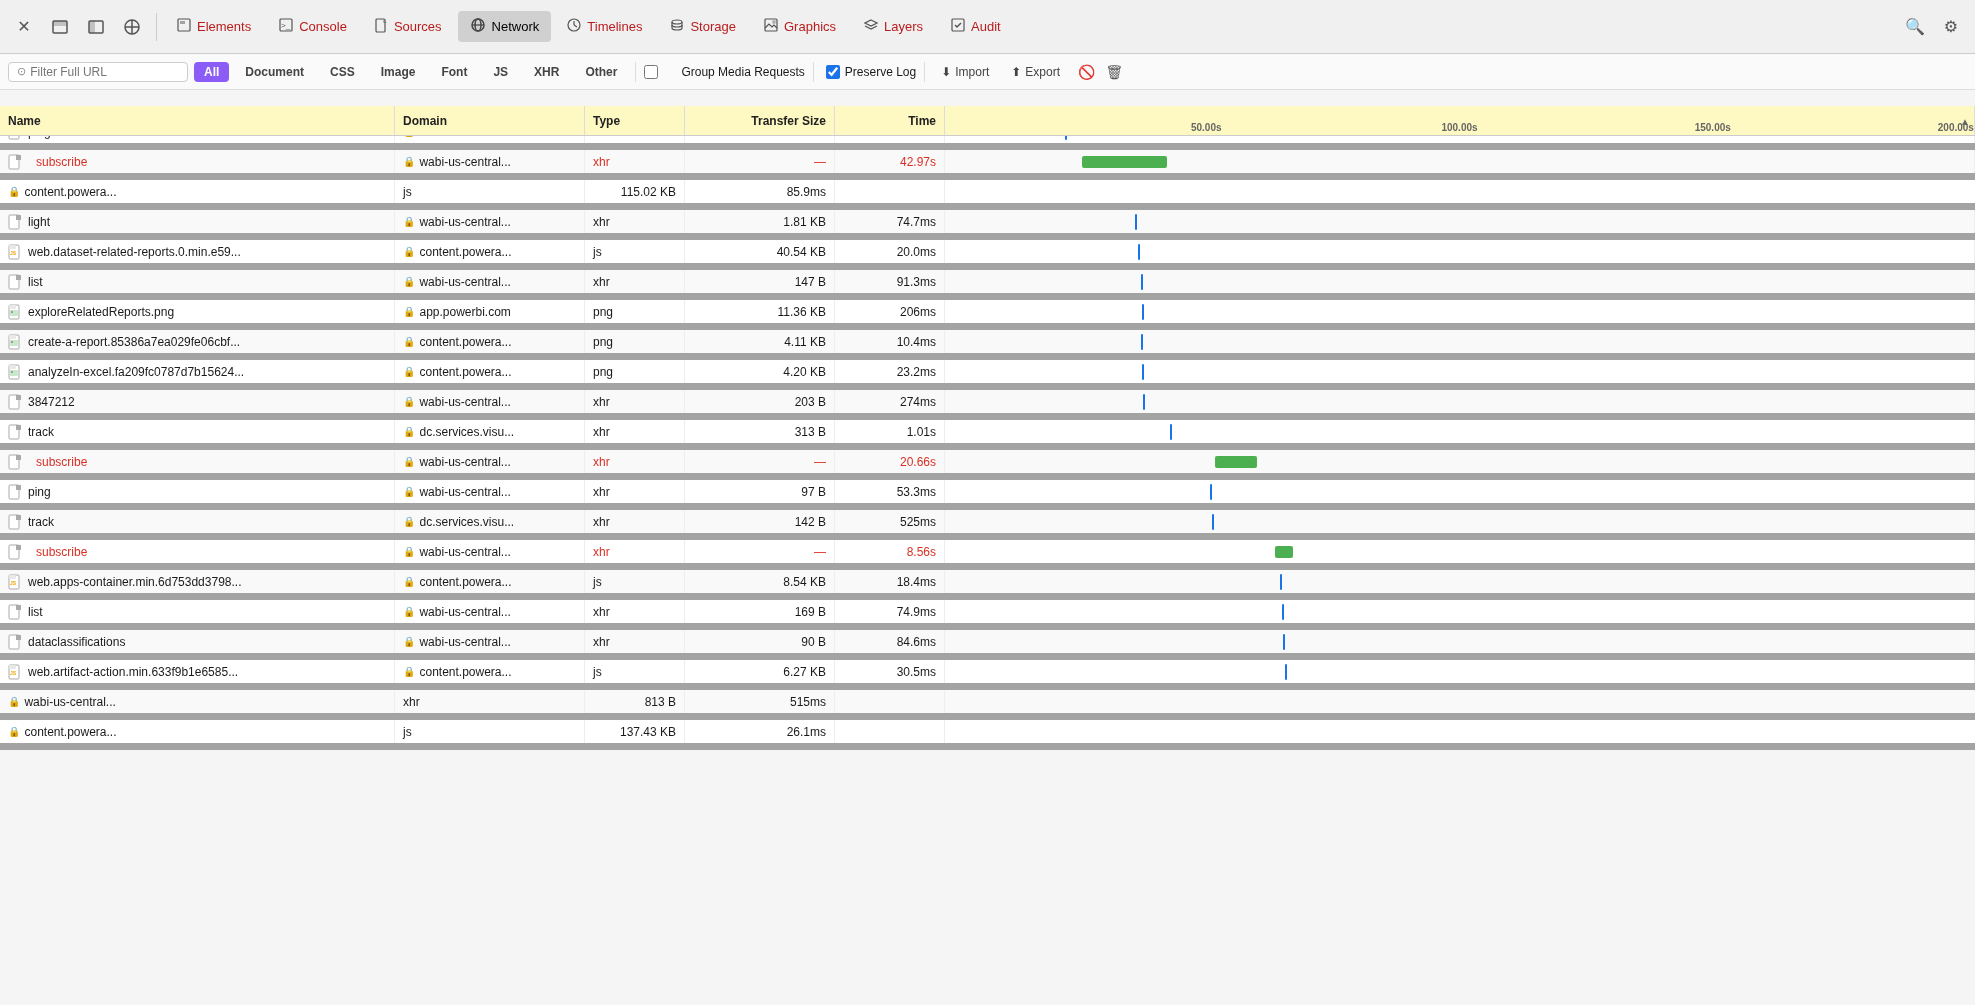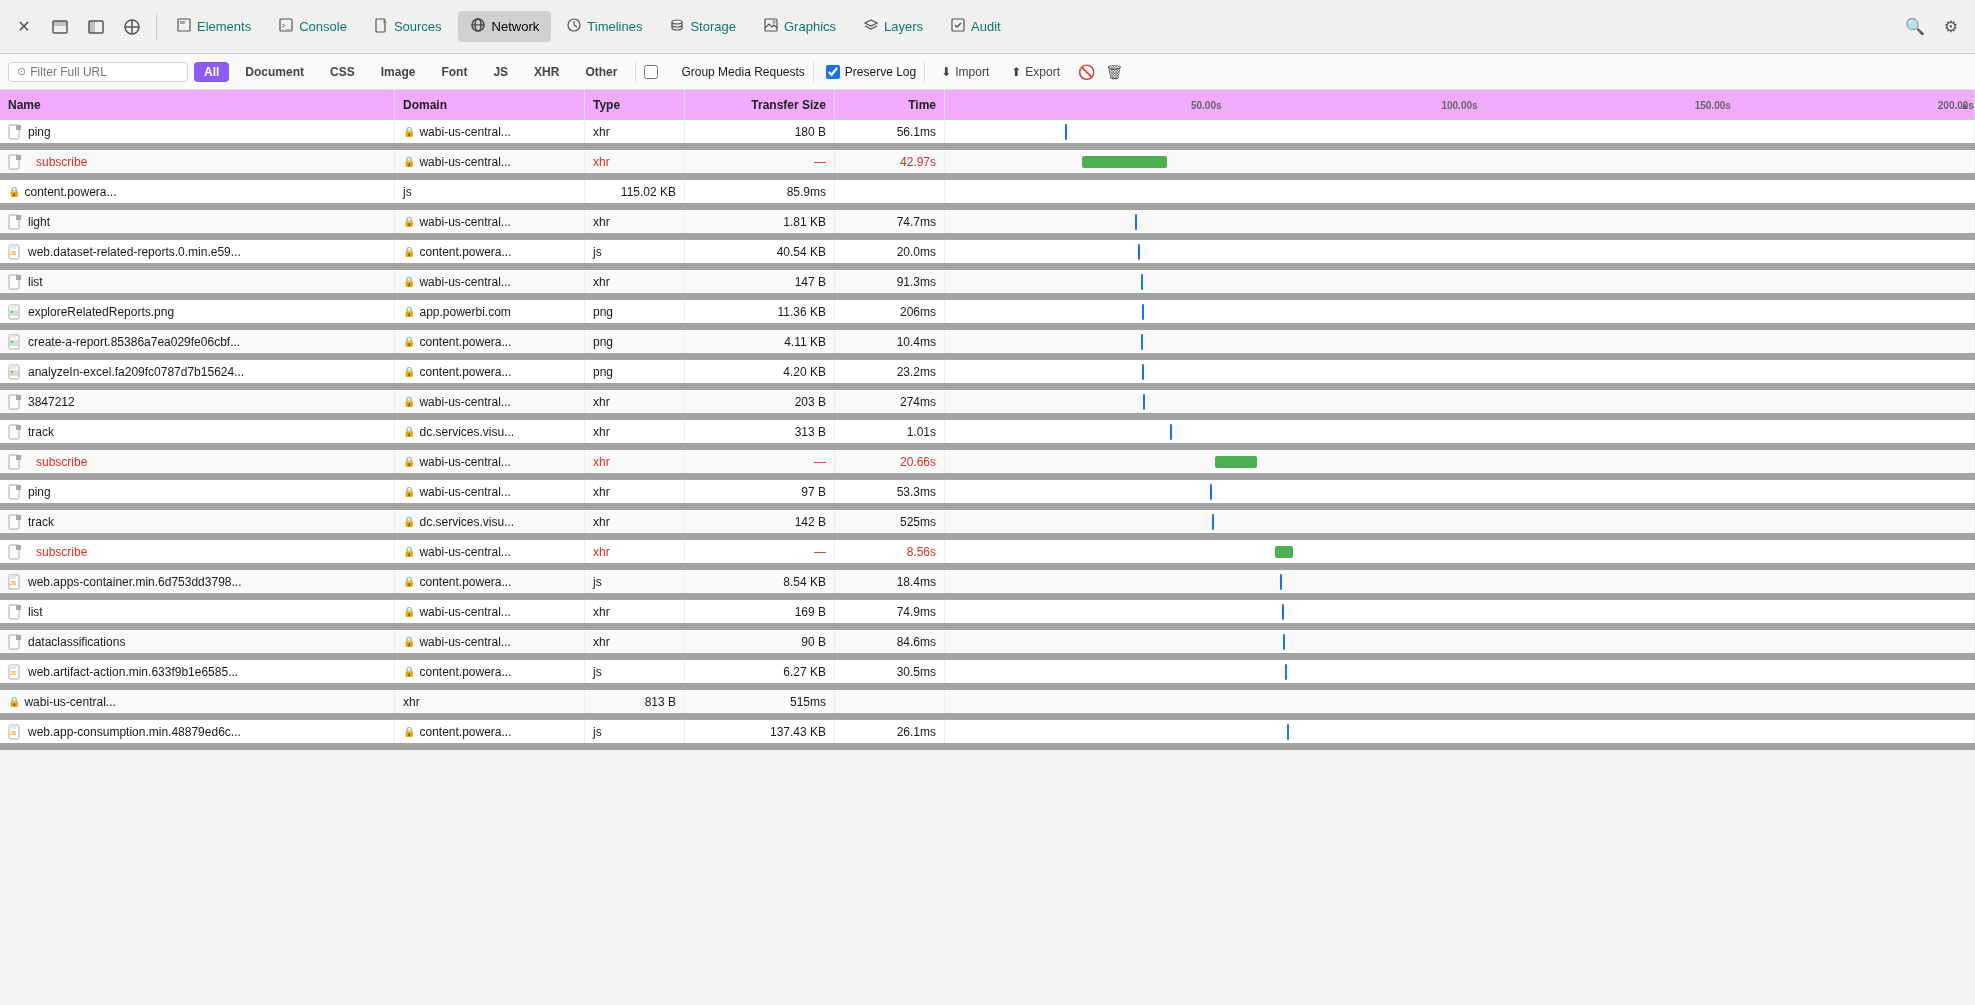--- a/index.html
+++ b/index.html
@@ -17,21 +17,21 @@
     }
     .toolbar-icon {
       width: 32px; height: 32px;
       display: flex; align-items: center; justify-content: center;
       cursor: pointer; border-radius: 4px; color: #555; font-size: 16px;
     }
     .toolbar-divider { width: 1px; height: 28px; background: #ccc; margin: 0 4px; }
     .toolbar-tab {
       display: flex; align-items: center; gap: 6px;
       padding: 6px 12px; border-radius: 4px; cursor: pointer;
-      color: #0f766e; font-size: 13px; white-space: nowrap;
+      color: #b91c1c; font-size: 13px; white-space: nowrap;
     }
     .toolbar-tab.active {
       background: #d0d0d0;
       color: #000;
       font-weight: 500;
     }
     .toolbar-spacer { flex: 1; }
 
     
     .filter-bar {
@@ -64,28 +64,28 @@
       display: flex; align-items: center; gap: 4px;
       padding: 3px 8px; border: none; background: transparent;
       font-size: 12px; color: #444; cursor: pointer; border-radius: 3px;
     }
 
     
     .table-wrap { display: flex; flex-direction: column; height: calc(100vh - 90px); overflow: hidden; }
     .table-header {
       display: grid;
       grid-template-columns: 395px 190px 100px 150px 110px 1fr;
-      background: #f0abfc;
+      background: #fef9c3;
       border-bottom: 1px solid #ccc;
       height: 30px;
       align-items: center;
       font-weight: 600;
       font-size: 12px;
       color: #222;
-      position: sticky; top: 0; z-index: 10;
+      position: sticky; top: 16px; z-index: 10;
     }
     .table-header .col {
       padding: 0 8px;
       border-right: 1px solid #ddd;
       height: 100%;
       display: flex; align-items: center;
     }
     .col.right { justify-content: flex-end; }
 
     .table-body { overflow-y: auto; flex: 1; }
@@ -134,21 +134,21 @@
       background: #1a73e8;
       border-radius: 1px;
     }
 
     
     .timeline-header {
       position: relative;
       height: 100%;
       display: flex;
       align-items: flex-end;
-      padding-bottom: 8px;
+      padding-bottom: 2px;
     }
     .timeline-label {
       position: absolute;
       font-size: 10px;
       color: #666;
       transform: translateX(-50%);
     }
     .scrollbar-arrow {
       display: flex; align-items: center; justify-content: center;
       width: 18px; font-size: 10px; color: #666; cursor: pointer;
@@ -854,28 +854,20 @@
     </div>
     <div class="cell right">
       <span>515ms</span>
     </div>
     <div class="cell" style="padding:0;position:relative;overflow:hidden;">
       <div class="timeline-tick" style="left:341px;"></div>
     </div>
   </div>
         <div class="table-row">
     <div class="cell">
-      <span class="file-icon"><svg width="14" height="16" viewBox="0 0 14 16" fill="none">
-                <rect x="1" y="1" width="10" height="14" rx="1" stroke="#aaa" stroke-width="1" fill="white"></rect>
-                <rect x="1" y="1" width="7" height="4" rx="1" fill="#e8e8e8"></rect>
-                <text x="2" y="11" font-size="5" fill="#f0a500" font-weight="bold">JS</text>
-              </svg></span>
-      <span>web.app-consumption.min.48879ed6c...</span>
-    </div>
-    <div class="cell">
       <span class="lock-icon">🔒</span>
       <span>content.powera...</span>
     </div>
     <div class="cell">
       <span>js</span>
     </div>
     <div class="cell right">
       <span>137.43 KB</span>
     </div>
     <div class="cell right">

